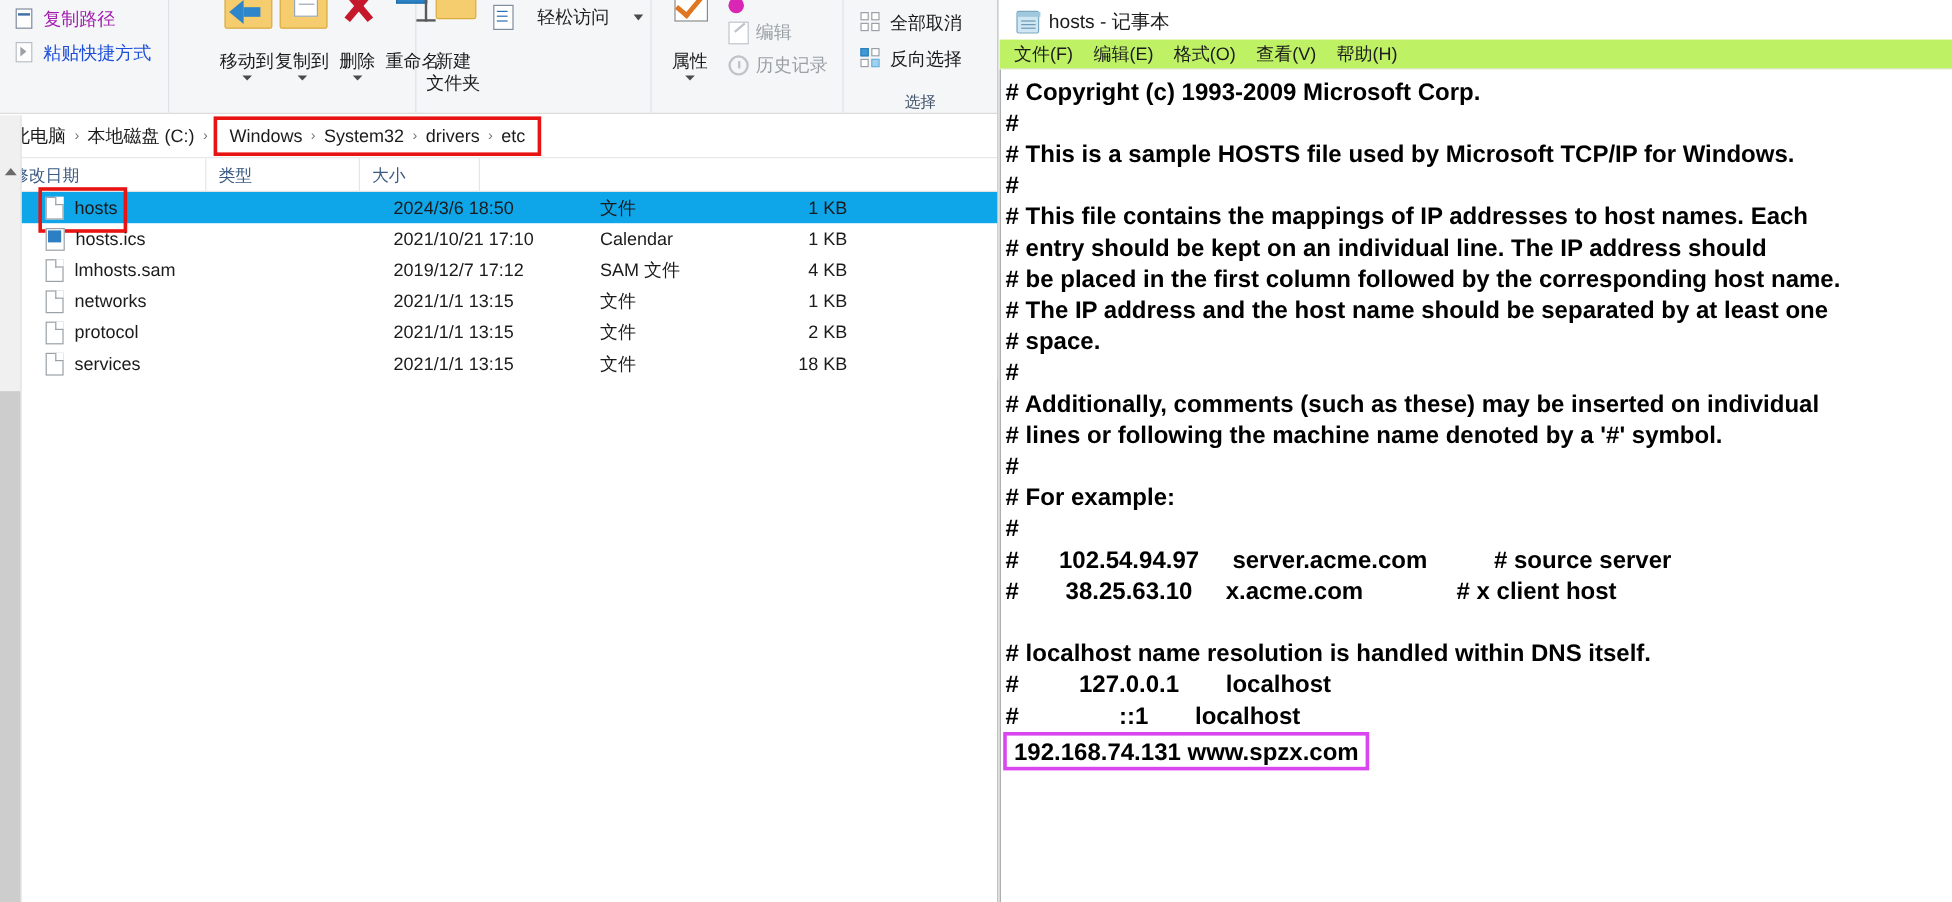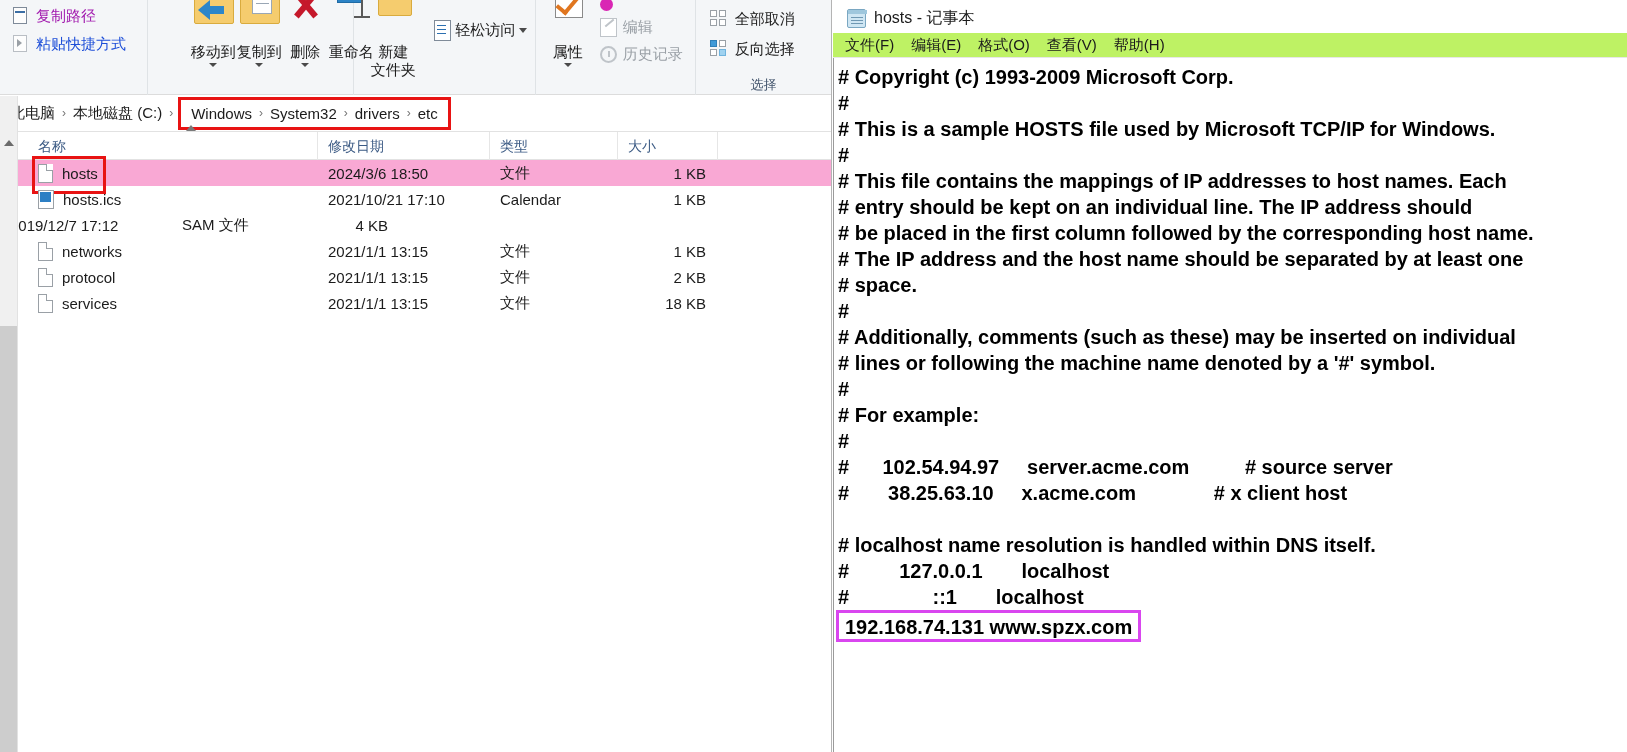--- a/index.html
+++ b/index.html
@@ -124,21 +124,21 @@
   .rename-ico { position:absolute; left:9px; top:-10px; width:30px; height:30px; }
   .rename-ico .bar { position:absolute; left:0; top:0; width:26px; height:13px; background:#2b83c6; border:1px solid #1f6ba5; }
   .rename-ico .stem { position:absolute; left:24px; top:0; width:2px; height:28px; background:#5a5a5a; }
   .rename-ico .foot { position:absolute; left:17px; top:26px; width:16px; height:2px; background:#5a5a5a; }
 
   .newfolder-ico { position:absolute; left:8px; top:-12px; width:34px; height:28px;
     background:#f5cc6e; border:1px solid #d9ab3e; border-radius:2px; }
   .newfolder-ico:before { content:""; position:absolute; left:-1px; top:-6px; width:15px; height:7px;
     background:#f5cc6e; border:1px solid #d9ab3e; border-bottom:none; border-radius:2px 2px 0 0; }
 
-  .easy-row { display:flex; align-items:center; gap:4px; padding-left:8px; padding-top:20px; white-space:nowrap; }
+  .easy-row { display:flex; align-items:center; gap:20px; padding-left:8px; padding-top:4px; white-space:nowrap; }
   .easy-doc { position:relative; width:17px; height:21px; background:#fff; border:1px solid #7f8b99; }
   .easy-doc i { position:absolute; left:2px; width:9px; height:1px; background:#2b6fb0; }
   .easy-label { font-size:15px; color:#1b1b1b; }
   .caret-sm { width:0;height:0;border-left:4px solid transparent;border-right:4px solid transparent;border-top:5px solid #4a4a4a; }
 
   .prop-ico { position:absolute; left:10px; top:-12px; width:28px; height:30px; background:#fff; border:1px solid #8a8a8a; }
   .prop-ico:after {
     content:""; position:absolute; left:5px; top:3px; width:9px; height:18px;
     border-right:4px solid #e0761f; border-bottom:4px solid #e0761f; transform: rotate(40deg);
   }
@@ -194,21 +194,21 @@
     border-left: 5px solid transparent; border-right: 5px solid transparent;
     border-bottom: 6px solid #7a7a7a;
   }
 
   
   .filelist { position: relative; background: #ffffff; }
   .frow {
     display: flex; align-items: center; height: 26px;
     font-size: 15px; color: #1b1b1b;
   }
-  .frow.sel { background: #f9a8d4; }
+  .frow.sel { background: #0ea5e9; }
   .fname { width: 318px; display: flex; align-items: center; gap: 9px; padding-left: 38px; position: relative; }
   .fdate { width: 172px; padding-left: 10px; color: #1b1b1b; }
   .ftype { width: 128px; padding-left: 10px; }
   .fsize { width: 100px; padding-right: 12px; text-align: right; }
   .doc-ico { width: 15px; height: 19px; background: #ffffff; border: 1px solid #9aa0a6; position: relative; flex: 0 0 15px; }
   .doc-ico:after {
     content: ""; position: absolute; right: -1px; top: -1px; width: 6px; height: 6px;
     background: #ffffff; border-left: 1px solid #9aa0a6; border-bottom: 1px solid #9aa0a6;
   }
   .cal-ico { width: 16px; height: 19px; background: #ffffff; border: 1px solid #9aa0a6; position: relative; flex: 0 0 16px; }
@@ -452,24 +452,20 @@
         <span class="crumb-sep">›</span>
         <span class="crumb">System32</span>
         <span class="crumb-sep">›</span>
         <span class="crumb">drivers</span>
         <span class="crumb-sep">›</span>
         <span class="crumb">etc</span>
       </span>
     </div>
 
     <div class="colhead">
-      <div class="ch c-name">
-        <span class="sort-caret"></span>
-        <span>名称</span>
-      </div>
       <div class="ch c-date"><span>修改日期</span></div>
       <div class="ch c-type"><span>类型</span></div>
       <div class="ch c-size"><span>大小</span></div>
     </div>
 
     <div class="filelist">
       <div class="frow sel">
         <div class="fname">
           <span class="doc-ico"></span>
           <span>hosts</span>
@@ -484,20 +480,24 @@
         <div class="fname">
           <span class="cal-ico"></span>
           <span>hosts.ics</span>
         </div>
         <div class="fdate">2021/10/21 17:10</div>
         <div class="ftype">Calendar</div>
         <div class="fsize">1 KB</div>
       </div>
 
       <div class="frow">
+        <div class="fname">
+          <span class="doc-ico"></span>
+          <span>lmhosts.sam</span>
+        </div>
         <div class="fdate">2019/12/7 17:12</div>
         <div class="ftype">SAM 文件</div>
         <div class="fsize">4 KB</div>
       </div>
 
       <div class="frow">
         <div class="fname">
           <span class="doc-ico"></span>
           <span>networks</span>
         </div>

